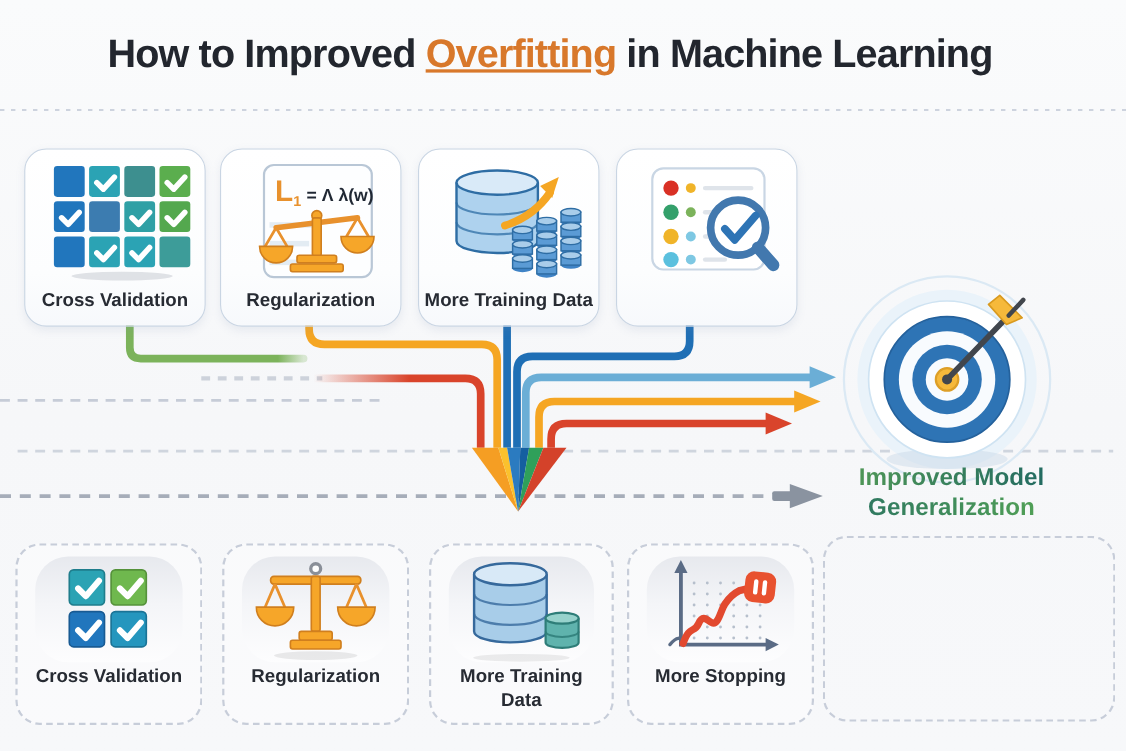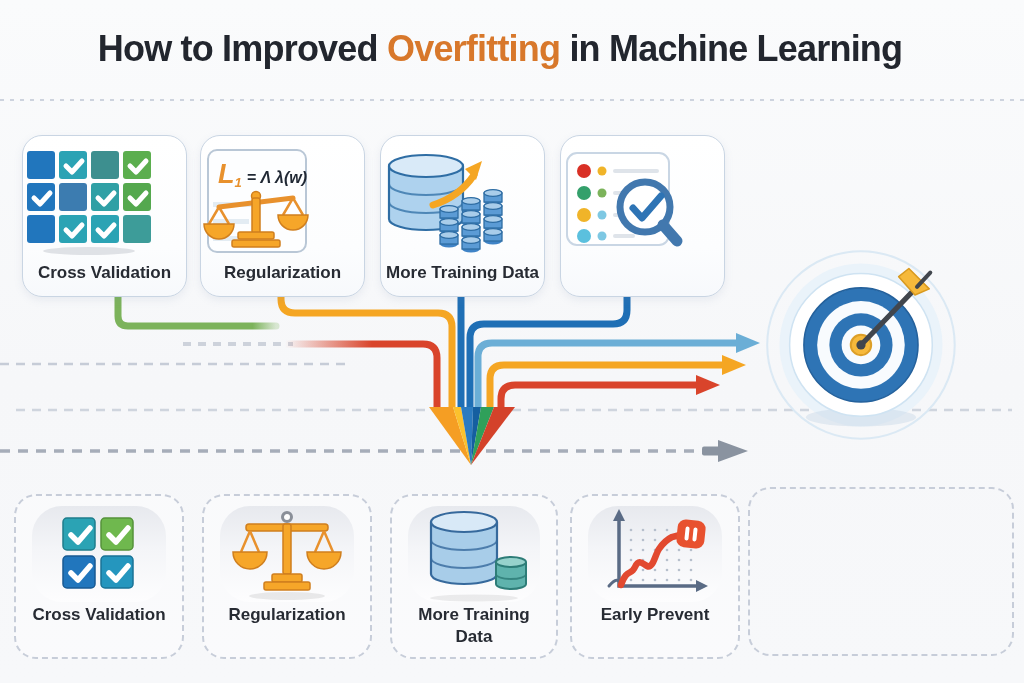--- a/index.html
+++ b/index.html
@@ -2,28 +2,28 @@
 <html><head>
 <meta charset="utf-8">
 <style>
   html,body{margin:0;padding:0;}
   body{font-family:"Liberation Sans","DejaVu Sans",sans-serif;background:#eceef1;}
   .stage{position:relative;width:1024px;height:683px;overflow:hidden;
          background:linear-gradient(180deg,#fafbfc 0%,#f6f7f9 55%,#f7f8fa 100%);}
   
   .title{position:absolute;top:28px;left:0;width:1000px;text-align:center;
          font-size:36px;font-weight:700;letter-spacing:-0.8px;color:#22262e;white-space:nowrap;}
-  .title .hl{color:#d8782b;}
+  .title .hl{color:#d8782b;text-decoration:underline;}
   
   .card{position:absolute;top:135px;height:160px;width:163px;
         background:linear-gradient(180deg,#ffffff 0%,#fcfdfe 70%,#f7f9fc 100%);
         border:1.5px solid #c9d5e3;border-radius:20px;
         box-shadow:0 3px 8px rgba(120,140,170,.12);}
-  .card .iconbox{position:absolute;top:10px;left:0;right:0;height:110px;
-        display:flex;align-items:center;justify-content:flex-start;font-style:italic;}
+  .card .iconbox{position:absolute;top:10px;left:13px;right:0;height:110px;
+        display:flex;align-items:center;justify-content:center;}
   .card .label{position:absolute;bottom:13px;left:2px;right:2px;text-align:center;
         font-size:17px;font-weight:700;color:#272b33;}
   
   .bcard{position:absolute;top:494px;height:161px;width:166px;
         border:2px dashed #c7cdd9;border-radius:22px;background:rgba(255,255,255,.35);}
   .bcard .tile{position:absolute;top:10px;left:16px;right:16px;height:96px;border-radius:30px;
         background:linear-gradient(180deg,#e7e9ee 0%,#f4f5f8 45%,#fdfdfe 100%);
         display:flex;align-items:center;justify-content:center;}
   .bcard .label{position:absolute;top:108px;left:8px;right:8px;text-align:center;
         font-size:17px;font-weight:700;color:#272b33;line-height:1.3;}
@@ -221,20 +221,24 @@
       <circle cx="103" cy="97" r="43" fill="#f8fbfe"></circle>
       <circle cx="103" cy="97" r="31" fill="#2e74b5"></circle>
       <circle cx="103" cy="97" r="19" fill="#f8fbfe"></circle>
       <circle cx="103" cy="97" r="10" fill="#f6b93b" stroke="#dd9f27" stroke-width="2"></circle>
       <line x1="103" y1="97" x2="158" y2="40" stroke="#41464d" stroke-width="5" stroke-linecap="round"></line>
       <polygon points="150,22 170,42 156,48 140,30" fill="#f6b93b" stroke="#d99a1f" stroke-width="1.5" stroke-linejoin="round"></polygon>
       <line x1="158" y1="40" x2="171" y2="26" stroke="#41464d" stroke-width="4" stroke-linecap="round"></line>
       <circle cx="103" cy="97" r="4.5" fill="#41464d"></circle>
     </svg>
   </div>
+  <div class="outcome">
+    <div class="oc1">Improved Model</div>
+    <div class="oc2">Generalization</div>
+  </div>
 
   <div class="bcard" style="left:14px">
     <div class="tile">
       <svg width="80" height="80" viewBox="0 0 80 80">
         <defs>
             <g id="ck2">
               <path d="M8,17 l7,7 l12,-14" stroke="#fff" stroke-width="5.5" fill="none" stroke-linecap="round" stroke-linejoin="round"></path>
             </g>
           </defs>
         <rect x="4" y="4" width="32" height="32" rx="4" fill="#2ba3b4" stroke="#1f7d8c" stroke-width="1.5"></rect>
@@ -308,18 +312,18 @@
         <polygon points="101,74 113,80 101,86" fill="#5a6b85"></polygon>
         <path d="M14,80 q9,-11 12,-1" stroke="#5a6b85" stroke-width="3" fill="none" stroke-linecap="round"></path>
         <path d="M26,79 C32,62 36,70 40,61 C44,52 48,58 52,60 C58,63 60,49 64,43 C68,37 71,34 77,31 L85,29" stroke="#e2492f" stroke-width="6.5" fill="none" stroke-linecap="round"></path>
         <g transform="rotate(6 96 28)">
           <rect x="82" y="14" width="28" height="28" rx="8" fill="#e8512f"></rect>
           <rect x="90" y="21" width="4" height="14" rx="2" fill="#fff"></rect>
           <rect x="98" y="21" width="4" height="14" rx="2" fill="#fff"></rect>
         </g>
       </svg>
     </div>
-    <div class="label">Early Prevent</div>
+    <div class="label">More Stopping</div>
   </div>
 
   <div class="bcard empty" style="left:748px;width:262px"></div>
 
 </div>
 
 </body></html>

